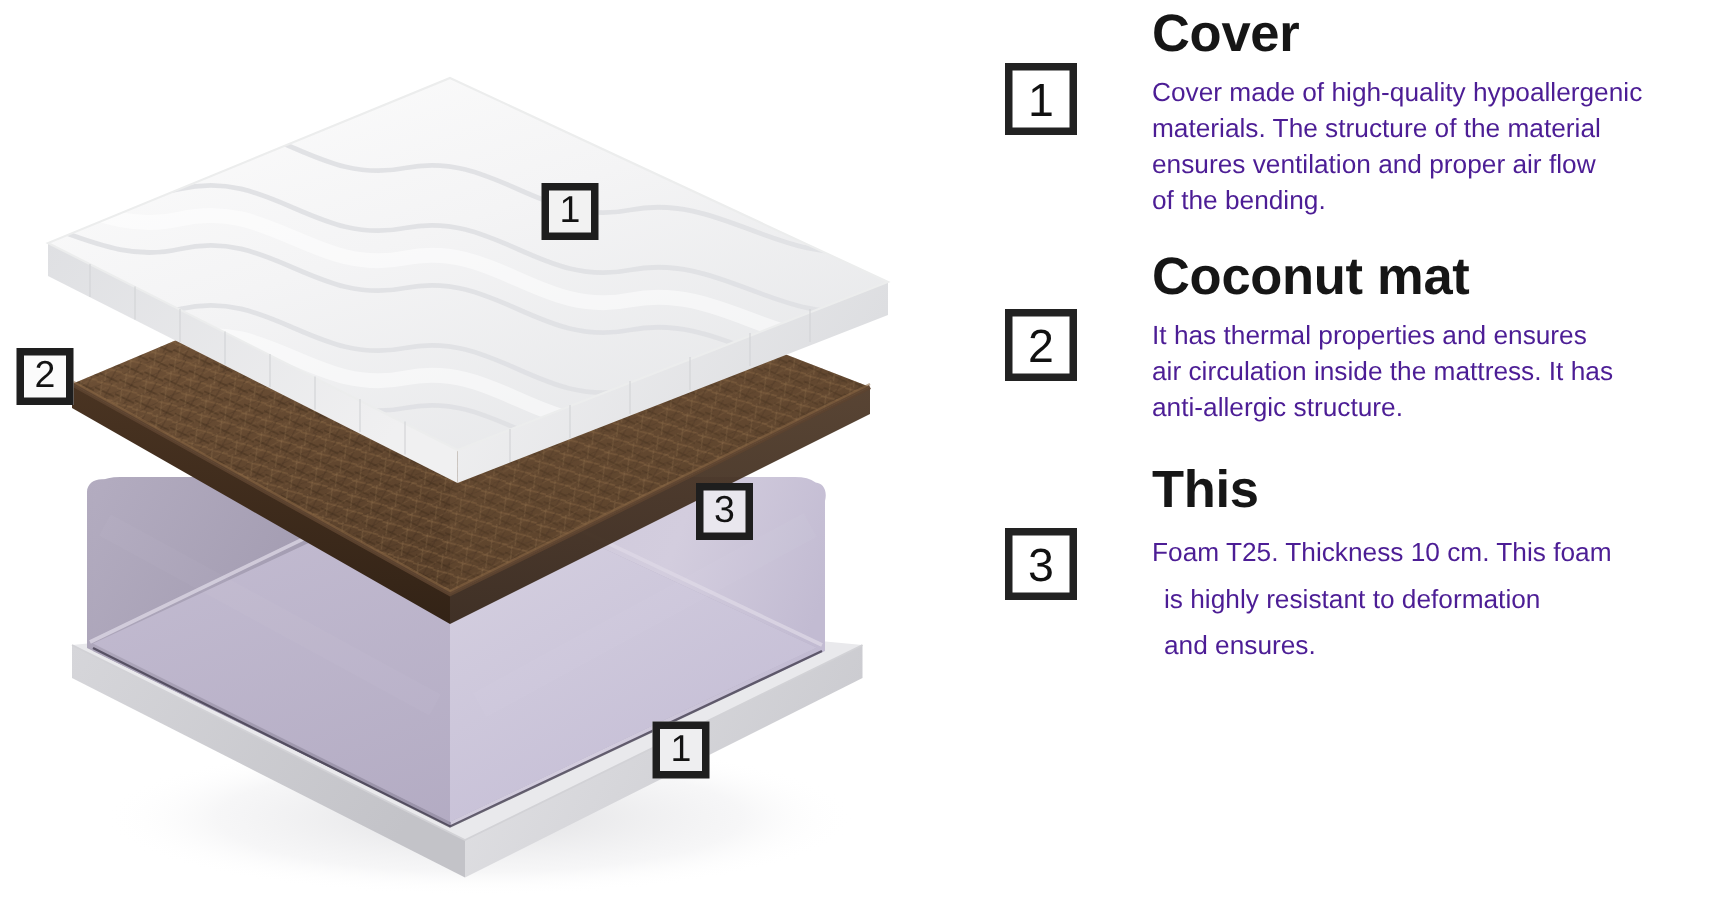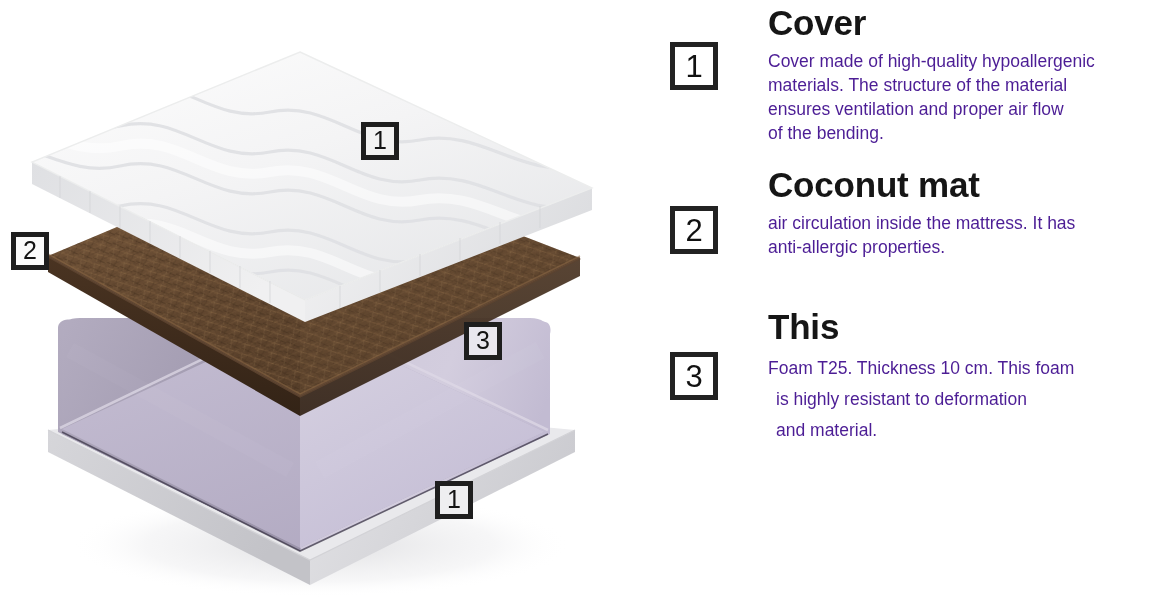--- a/index.html
+++ b/index.html
@@ -329,34 +329,35 @@
       </div>
     </div>
 
     <div class="section" id="section-2">
       <div class="sec-badge">
         <span>2</span>
       </div>
       <div class="sec-body-wrap">
         <h2 class="sec-title">Coconut mat</h2>
         <p class="sec-desc">
+          <span class="line">It has thermal properties and ensures</span>
           <span class="line">air circulation inside the mattress. It has</span>
-          <span class="line">anti-allergic properties.</span>
+          <span class="line">anti-allergic structure.</span>
         </p>
       </div>
     </div>
 
     <div class="section" id="section-3">
       <div class="sec-badge">
         <span>3</span>
       </div>
       <div class="sec-body-wrap">
         <h2 class="sec-title">This</h2>
         <p class="sec-desc">
           <span class="line">Foam T25. Thickness 10 cm. This foam</span>
           <span class="line indent">is highly resistant to deformation</span>
-          <span class="line indent">and material.</span>
+          <span class="line indent">and ensures.</span>
         </p>
       </div>
     </div>
 
   </div>
 </div>
 
 </body></html>

